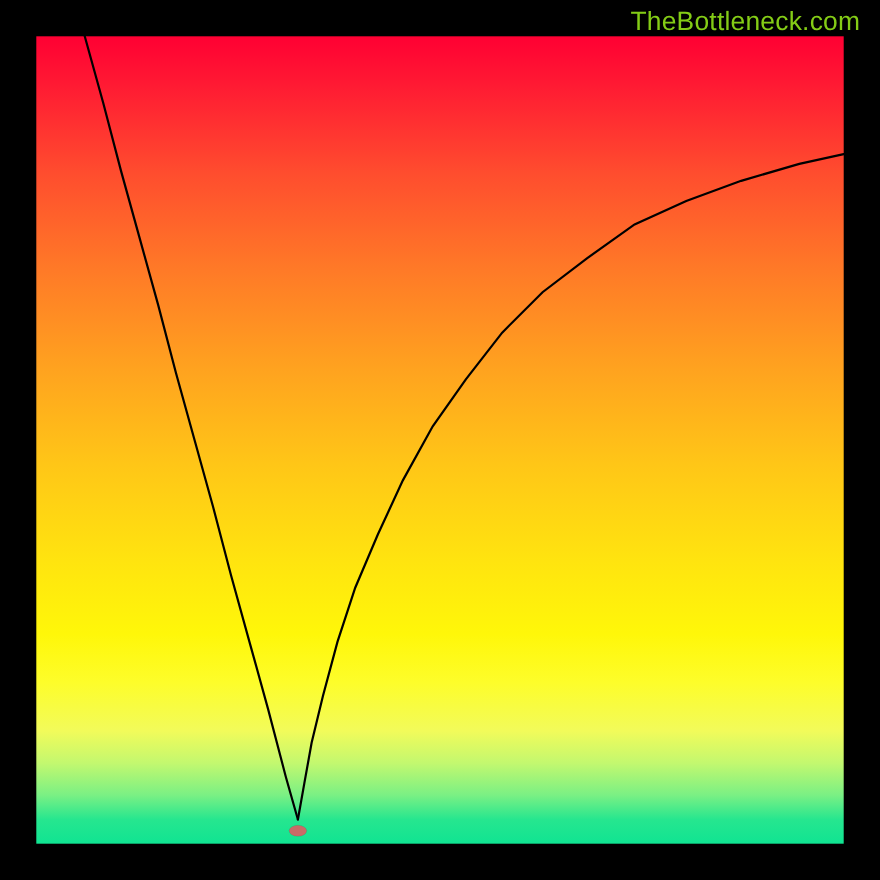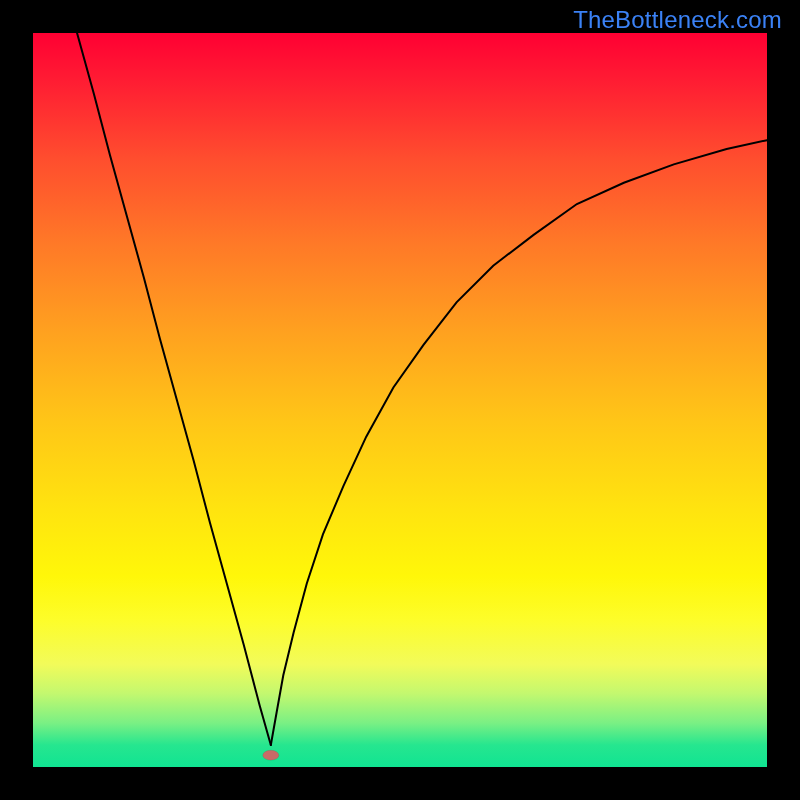--- a/index.html
+++ b/index.html
@@ -44,21 +44,21 @@
     fill: #c96b67;
     stroke: rgba(0,0,0,0.15);
     stroke-width: 0.5;
   }
   .watermark {
     position: absolute;
     top: 6px;
     right: 18px;
     font-family: Arial, Helvetica, sans-serif;
     font-size: 24px;
-    color: #3b82f6;
+    color: #84cc16;
     letter-spacing: 0.2px;
     user-select: none;
     text-align: right;
   }
 </style>
 </head>
 <body>
 
 <div class="frame">
   <div class="plot">

